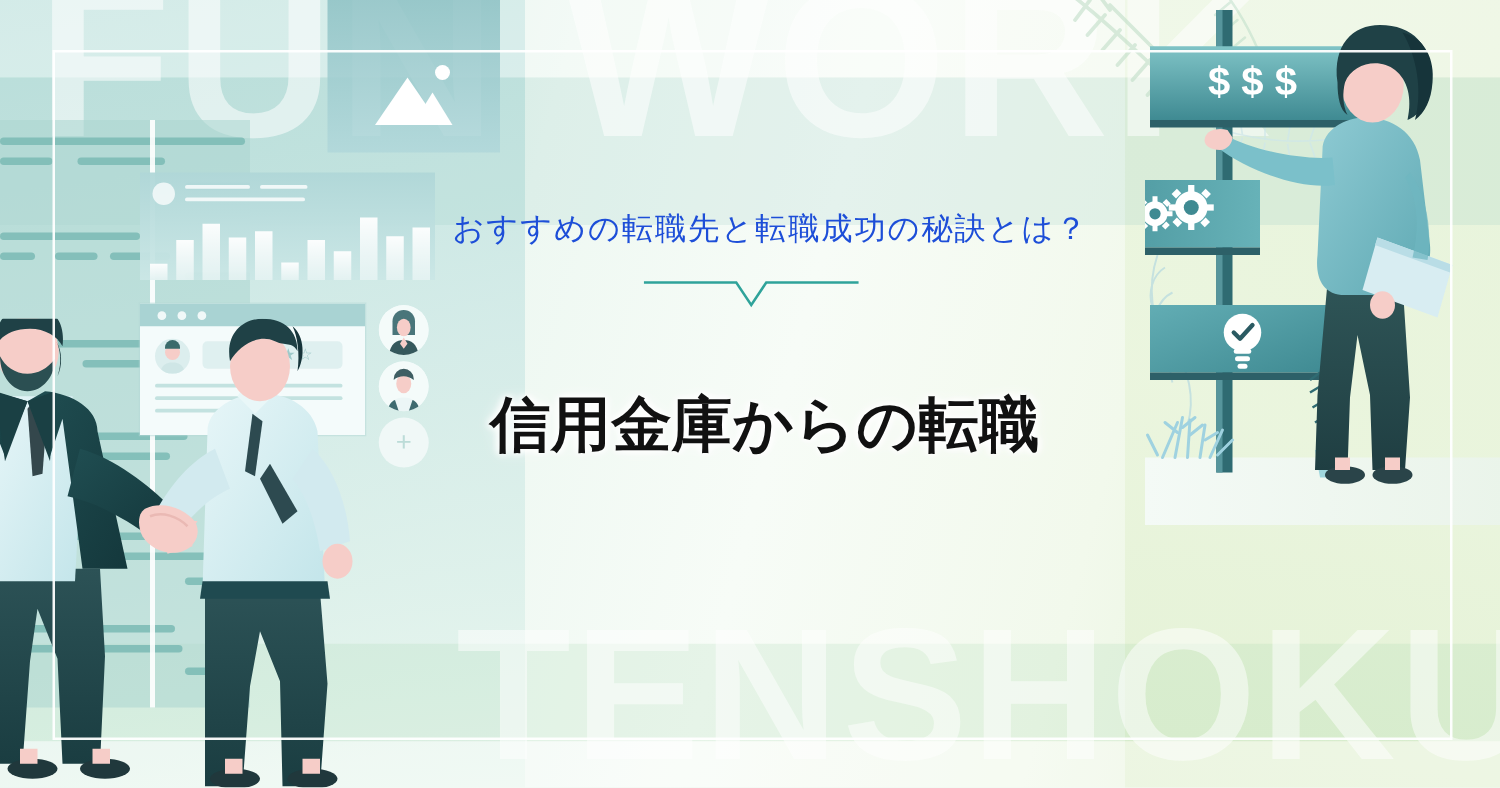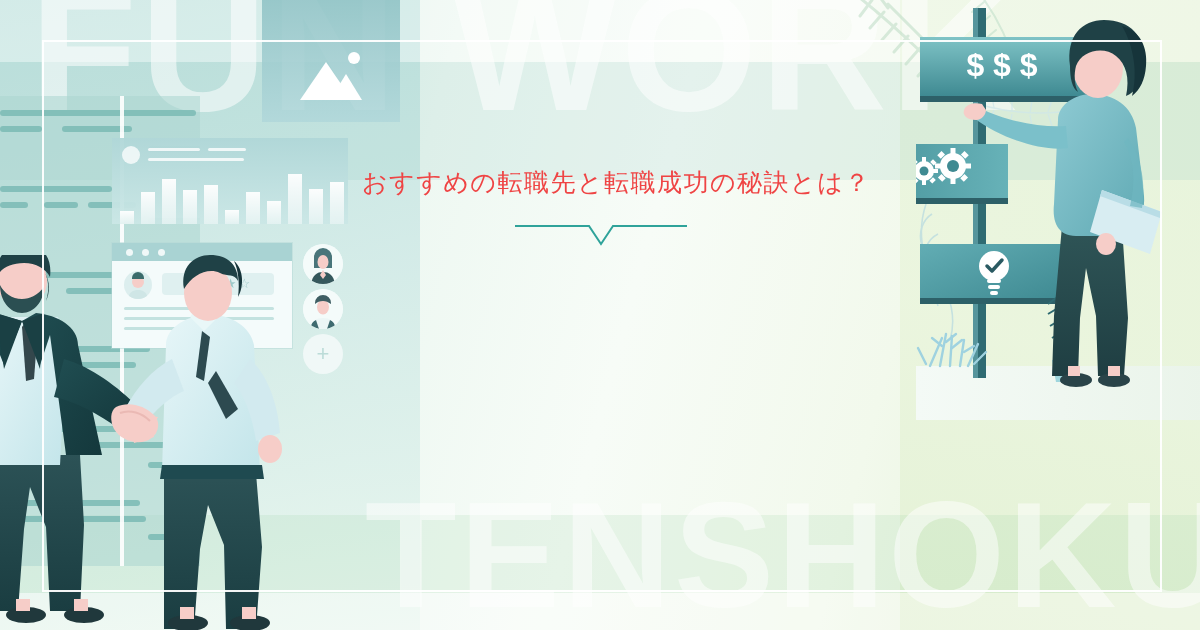--- a/index.html
+++ b/index.html
@@ -75,21 +75,21 @@
   .avstack .av{width:40px;height:40px;border-radius:50%;background:#f2fafa;margin-bottom:5px;position:relative;overflow:hidden;}
   .avstack .plus{color:#bcdcd8;font-size:22px;line-height:40px;text-align:center;background:#f0f8f7;}
 
   
   .artL{position:absolute;left:-12px;top:255px;width:350px;height:375px;}
   .artR{position:absolute;right:-6px;top:8px;width:290px;height:412px;}
   .leafTR{position:absolute;right:170px;top:-10px;width:200px;height:150px;opacity:.55;}
 
   
   .subtitle{position:absolute;left:362px;top:166px;
-     font-size:25px;color:#ef4444;letter-spacing:.06em;font-weight:400;white-space:nowrap;}
+     font-size:25px;color:#1d4ed8;letter-spacing:.06em;font-weight:400;white-space:nowrap;}
   .divider{position:absolute;left:515px;top:222px;width:172px;height:26px;}
   .title{position:absolute;left:292px;top:278px;width:640px;text-align:center;
      color:#111;font-weight:700;font-size:48px;line-height:1.28;letter-spacing:.01em;
      text-shadow:0 0 7px rgba(255,255,255,.95),0 0 14px rgba(255,255,255,.85),2px 0 6px rgba(255,255,255,.9),-2px 0 6px rgba(255,255,255,.9);}
   .title .l2{display:block;white-space:nowrap;}
 </style>
 </head>
 <body>
 
 <div id="stage">
@@ -424,15 +424,16 @@
 
   <div class="frame"></div>
 
   <div class="subtitle">おすすめの転職先と転職成功の秘訣とは？</div>
 
   <svg class="divider" viewBox="0 0 172 26">
     <path d="M0 4 H74 L86 22 L98 4 H172" stroke="#2fa39a" stroke-width="2" fill="none" stroke-linejoin="miter"></path>
   </svg>
 
   <h1 class="title">
+    <span class="l1">信用金庫からの転職</span>
   </h1>
 
 </div>
 
 </body></html>

